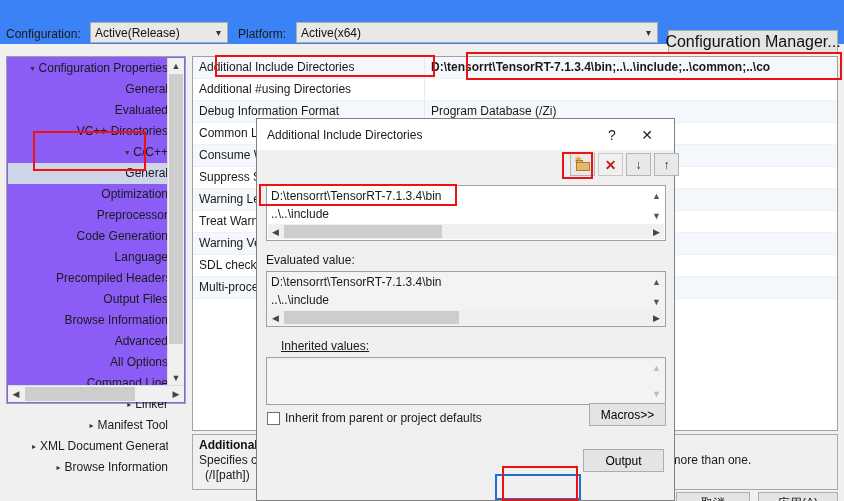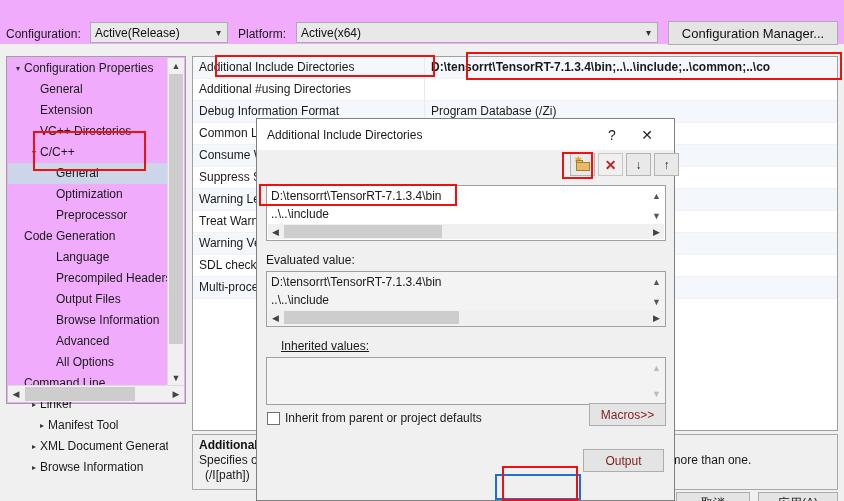--- a/index.html
+++ b/index.html
@@ -7,35 +7,36 @@
     width:844px;height:501px;overflow:hidden;
     background:#f0f0f0;
     font-family:"Liberation Sans", sans-serif;
     font-size:12px;
     color:#1a1a1a;
     position:relative;
   }
   .page{position:absolute;inset:0;}
 
   
-  .topbar{position:absolute;left:0;top:0;width:844px;height:44px;background:#f0abfc;}
+  .topbar{position:absolute;left:0;top:0;width:844px;height:44px;background:#3b82f6;}
   .lbl{position:absolute;font-size:12px;color:#1a1a1a;white-space:nowrap;}
   .combo{
     position:absolute;height:21px;background:#e8e8e8;border:1px solid #acacac;
     box-sizing:border-box;display:flex;align-items:center;padding:0 4px;font-size:12px;color:#111;
   }
   .combo .chev{position:absolute;right:6px;top:50%;transform:translateY(-55%);font-size:10px;color:#333;}
   .btn{
     position:absolute;background:#e4e4e4;border:1px solid #adadad;box-sizing:border-box;
-    display:flex;align-items:center;justify-content:center;font-size:13px;color:#111;
+    display:flex;align-items:center;justify-content:center;font-size:16px;color:#111;
     white-space:nowrap;
+    margin-top:9px;
   }
 
   
-  .treepanel{position:absolute;left:6px;top:56px;width:180px;height:348px;background:#f0abfc;border:1px solid #a0a0a0;box-sizing:border-box;}
+  .treepanel{position:absolute;left:6px;top:56px;width:180px;height:348px;background:#8b5cf6;border:1px solid #a0a0a0;box-sizing:border-box;text-align:right;}
   .treeclip{position:absolute;left:1px;top:1px;width:160px;height:414px;overflow:hidden;}
   .trow{height:21px;line-height:21px;white-space:nowrap;font-size:12px;color:#1a1a1a;padding-left:4px;box-sizing:border-box;}
   .trow.sel{background:#cdd5e8;}
   .tri{display:inline-block;width:12px;font-size:8px;color:#333;text-align:center;vertical-align:middle;}
   .tri.closed::before{content:"\25B8";}
   .tri.open::before{content:"\25BE";}
   .tri.none::before{content:"";}
 
   .vscroll{position:absolute;right:1px;top:1px;width:16px;bottom:17px;background:#f0f0f0;border-left:1px solid #dcdcdc;}
   .vscroll .arrU,.vscroll .arrD{position:absolute;left:0;width:16px;height:16px;display:flex;align-items:center;justify-content:center;font-size:9px;color:#444;}
@@ -94,21 +95,21 @@
   .emptybox{position:absolute;background:#f3f3f3;border:1px solid #a0a0a0;box-sizing:border-box;}
   .eb-v{position:absolute;right:1px;top:1px;width:15px;bottom:1px;}
   .eb-v .a{position:absolute;left:0;width:15px;height:14px;display:flex;align-items:center;justify-content:center;font-size:9px;color:#bbb;}
   .eb-v .a.up{top:2px;} .eb-v .a.dn{bottom:2px;}
 
   .chkrow{position:absolute;left:10px;top:292px;display:flex;align-items:center;}
   .chkbox{width:13px;height:13px;background:#fff;border:1px solid #707070;box-sizing:border-box;}
   .chklabel{margin-left:5px;font-size:12px;color:#1a1a1a;}
 
   .dbtn{position:absolute;height:23px;background:#e4e4e4;border:1px solid #adadad;box-sizing:border-box;
-        display:flex;align-items:center;justify-content:center;font-size:12px;color:#7f1d1d;white-space:nowrap;}
+        display:flex;align-items:center;justify-content:center;font-size:12px;color:#000000;white-space:nowrap;}
 
   
   .anno{position:absolute;border:2px solid #ee1111;box-sizing:border-box;pointer-events:none;}
   .anno-blue{position:absolute;border:2px solid #1f6fd0;box-sizing:border-box;pointer-events:none;}
 
   .folder-ico{position:relative;width:16px;height:13px;}
   .folder-ico .body{position:absolute;left:1px;bottom:0;width:14px;height:9px;background:#e8b96a;border:1px solid #a8802c;box-sizing:border-box;}
   .folder-ico .tab{position:absolute;left:1px;top:2px;width:7px;height:3px;background:#e8b96a;border:1px solid #a8802c;box-sizing:border-box;}
   .folder-ico .star{position:absolute;left:0px;top:-2px;font-size:9px;color:#e8a21c;line-height:9px;}
 </style>
@@ -128,21 +129,21 @@
       <span>Active(x64)</span>
       <span class="chev">▾</span>
     </div>
     <div class="btn" style="left:668px;top:21px;width:170px;height:24px;">Configuration Manager...</div>
   </div>
 
   <div class="treepanel">
     <div class="treeclip" id="tree-clip">
         <div class="trow" style="padding-left: 4px;"><span class="tri open"></span><span>Configuration Properties</span></div>
         <div class="trow" style="padding-left: 20px;"><span class="tri none"></span><span>General</span></div>
-        <div class="trow" style="padding-left: 20px;"><span class="tri none"></span><span>Extension</span></div>
+        <div class="trow" style="padding-left: 20px;"><span class="tri none"></span><span>Evaluated</span></div>
         <div class="trow" style="padding-left: 20px;"><span class="tri none"></span><span>VC++ Directories</span></div>
         <div class="trow" style="padding-left: 20px;"><span class="tri open"></span><span>C/C++</span></div>
         <div class="trow sel" style="padding-left: 36px;"><span class="tri none"></span><span>General</span></div>
         <div class="trow" style="padding-left: 36px;"><span class="tri none"></span><span>Optimization</span></div>
         <div class="trow" style="padding-left: 36px;"><span class="tri none"></span><span>Preprocessor</span></div>
         <div class="trow" style=""><span class="tri none"></span><span>Code Generation</span></div>
         <div class="trow" style="padding-left: 36px;"><span class="tri none"></span><span>Language</span></div>
         <div class="trow" style="padding-left: 36px;"><span class="tri none"></span><span>Precompiled Headers</span></div>
         <div class="trow" style="padding-left: 36px;"><span class="tri none"></span><span>Output Files</span></div>
         <div class="trow" style="padding-left: 36px;"><span class="tri none"></span><span>Browse Information</span></div>

